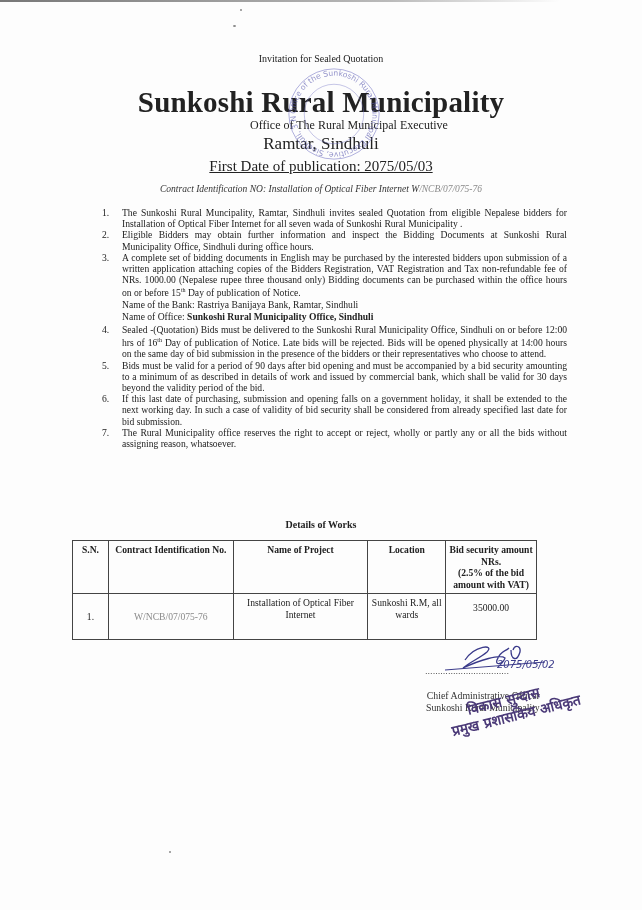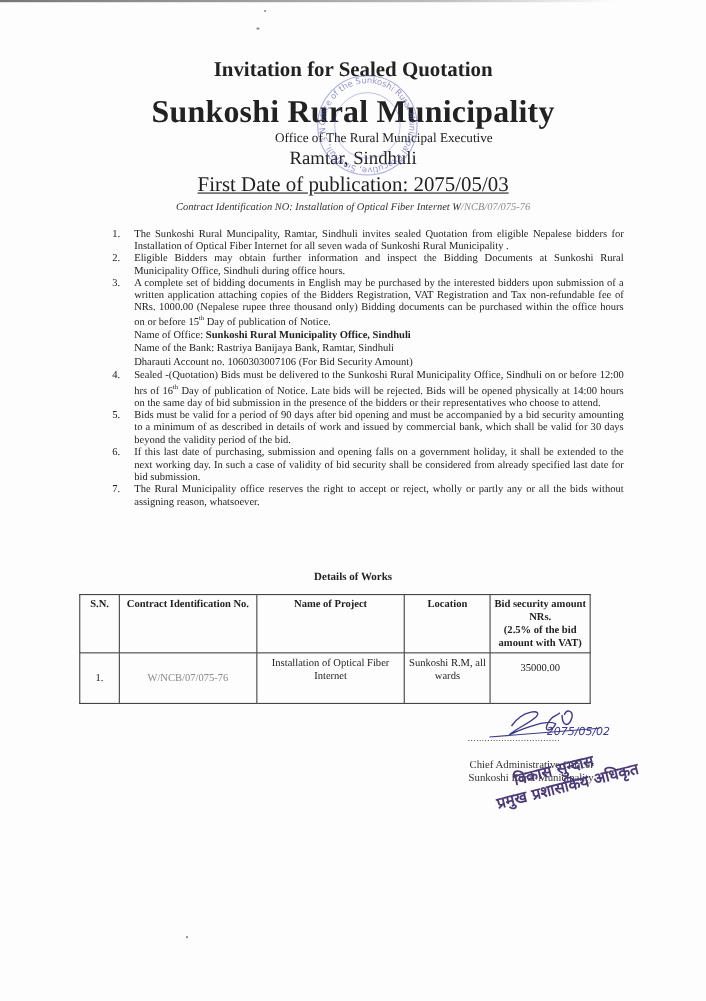--- a/index.html
+++ b/index.html
@@ -2,25 +2,25 @@
 <html><head>
 <meta charset="utf-8">
 <style>
   html, body { margin:0; padding:0; }
   body { width:642px; height:910px; background:#fdfdfd; position:relative; overflow:hidden;
          font-family:"Liberation Serif", "DejaVu Serif", serif; color:#222; }
   .top-edge { position:absolute; left:0; top:0; width:560px; height:2px;
               background:linear-gradient(to right,#777,#bbb 70%,rgba(255,255,255,0)); }
   .speck { position:absolute; width:2px; height:2px; background:#888; border-radius:50%; }
   .center { position:absolute; left:0; width:642px; text-align:center; }
-  .invite { top:53px; font-size:19px; font-weight:bold; }
+  .invite { top:53px; font-size:10px; font-weight:normal; }
   .muni { top:86px; font-size:29px; font-weight:bold; letter-spacing:0.2px; }
   .office { top:118px; font-size:12px;padding-left:28px; }
   .place { top:134px; font-size:17px; }
-  .pubdate { top:158px; font-size:19px; }
+  .pubdate { top:158px; font-size:15px; }
   .pubdate span { text-decoration:underline; }
   .contract { top:184px; font-size:9.5px; color:#333;font-style:italic; }
   .faint { color:#8a8a8a; }
   .stamp { position:absolute; left:286px; top:66px; width:96px; height:96px; }
   ol.items { position:absolute; left:100px; top:207px; width:467px; margin:0; padding:0;
              list-style:none; font-size:9.6px; line-height:11.2px; }
   ol.items li { position:relative; padding-left:22px; text-align:justify; }
   ol.items li .num { position:absolute; left:2px; top:0; }
   .note { font-weight:bold; font-size:7.4px; line-height:9px; margin-top:1px; }
   .bankline { font-size:9.6px; line-height:12.5px; }
@@ -64,23 +64,22 @@
   </text>
 </svg>
 
 <div class="center pubdate"><span>First Date of publication: 2075/05/03</span></div>
 <div class="center contract"><span>Contract Identification NO: Installation of Optical Fiber Internet W</span><span class="faint">/NCB/07/075-76</span></div>
 
 <ol class="items">
   <li><span class="num">1.</span><span>The Sunkoshi Rural Muncipality, Ramtar, Sindhuli invites sealed Quotation from eligible Nepalese bidders for Installation of Optical Fiber Internet for all seven wada of Sunkoshi Rural Municipality .</span></li>
   <li><span class="num">2.</span><span>Eligible Bidders may obtain further information and inspect the Bidding Documents at Sunkoshi Rural Municipality Office, Sindhuli during office hours.</span></li>
   <li><span class="num">3.</span><span>A complete set of bidding documents in English may be purchased by the interested bidders upon submission of a written application attaching copies of the Bidders Registration, VAT Registration and Tax non-refundable fee of NRs. 1000.00 (Nepalese rupee three thousand only) Bidding documents can be purchased within the office hours on or before 15</span><sup style="font-size:6px">th</sup><span> Day of publication of Notice.</span>
+    <div class="bankline"><span>Name of the Bank: </span><span>Rastriya Banijaya Bank, Ramtar, Sindhuli</span></div>
     <div class="bankline"><span>Name of Office: </span><span class="bold">Sunkoshi Rural Municipality Office, Sindhuli</span></div>
-    <div class="bankline"><span>Name of the Bank: </span><span>Rastriya Banijaya Bank, Ramtar, Sindhuli</span></div>
-    <div class="bankline">Dharauti Account no. 1060303007106   (For Bid Security Amount)</div>
   </li>
   <li><span class="num">4.</span><span>Sealed -(Quotation) Bids must be delivered to the Sunkoshi Rural Municipality Office, Sindhuli on or before 12:00 hrs of 16</span><sup style="font-size:6px">th</sup><span> Day of publication of Notice. Late bids will be rejected. Bids will be opened physically at 14:00 hours on the same day of bid submission in the presence of the bidders or their representatives who choose to attend.</span></li>
   <li><span class="num">5.</span><span>Bids must be valid for a period of 90 days after bid opening and must be accompanied by a bid security amounting to a minimum of as described in details of work and issued by commercial bank, which shall be valid for 30 days beyond the validity period of the bid.</span></li>
   <li><span class="num">6.</span><span>If this last date of purchasing, submission and opening falls on a government holiday, it shall be extended to the next working day. In such a case of validity of bid security shall be considered from already specified last date for bid submission.</span></li>
   <li><span class="num">7.</span><span>The Rural Municipality office reserves the right to accept or reject, wholly or partly any or all the bids without assigning reason, whatsoever.</span></li>
 </ol>
 
 <div class="center details-title"><span>Details of Works</span></div>
 
 <table class="works">

